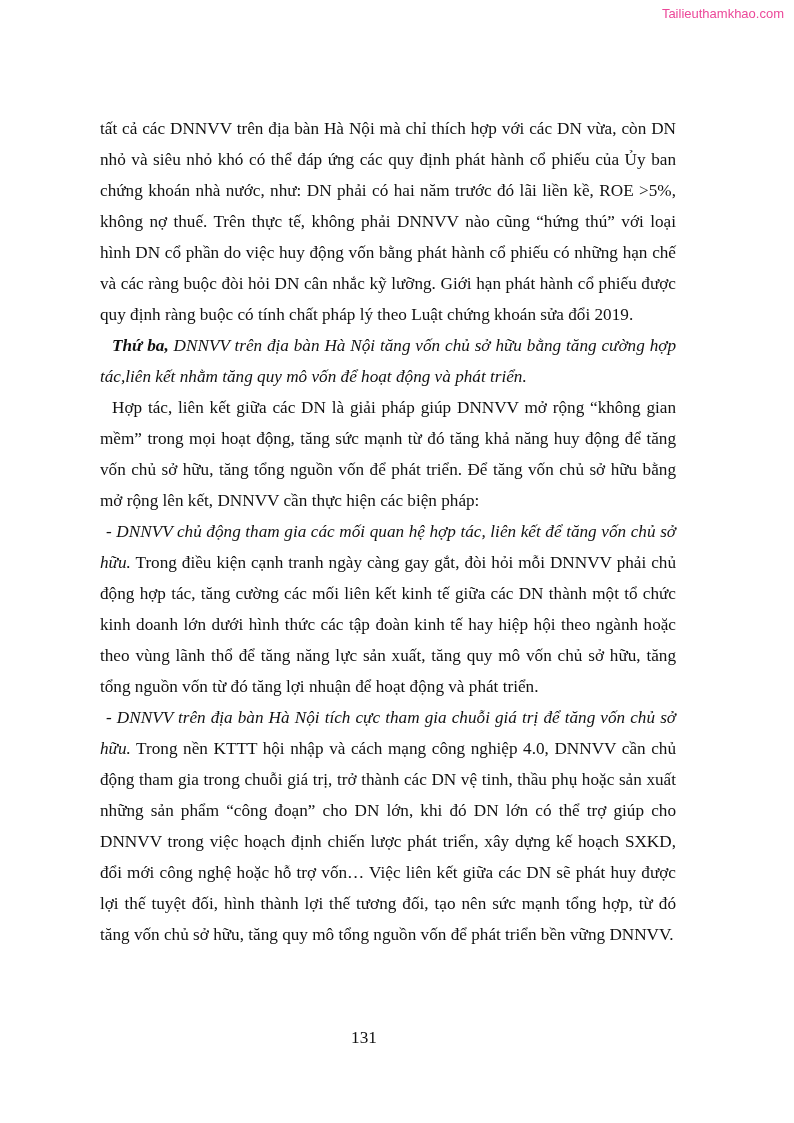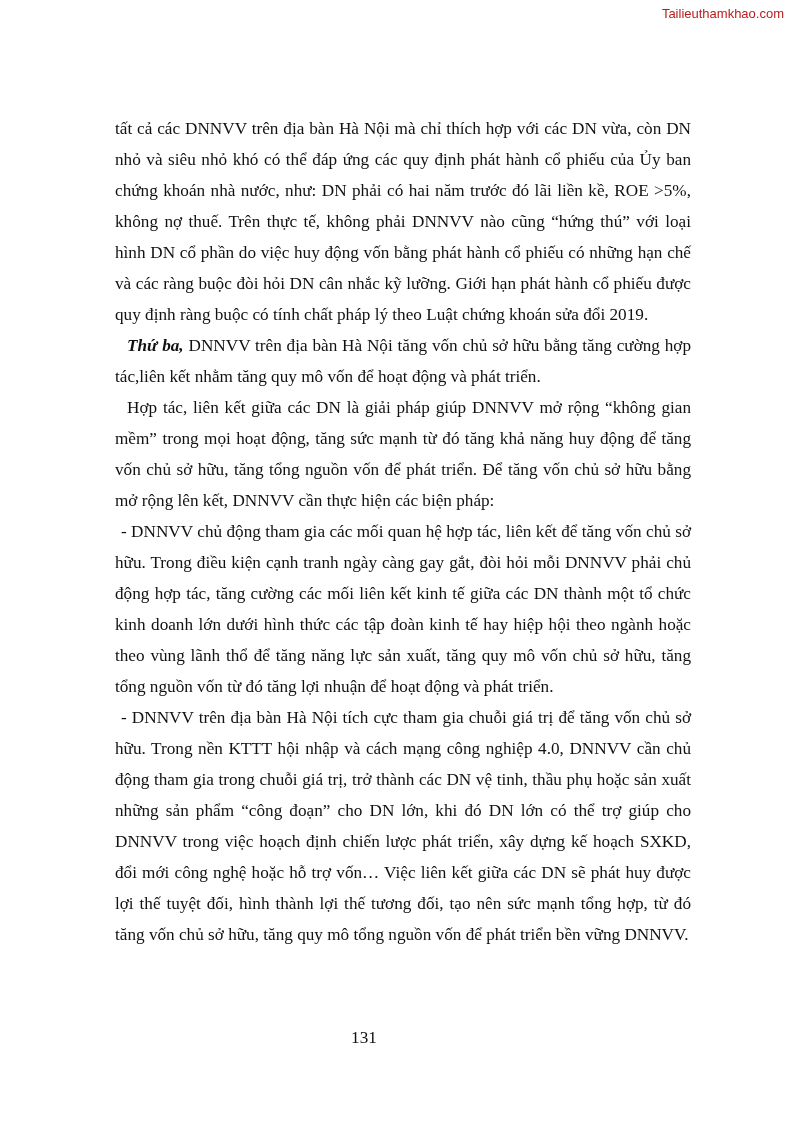--- a/index.html
+++ b/index.html
@@ -14,26 +14,26 @@
       overflow: hidden;
       font-family: "Liberation Serif", "DejaVu Serif", serif;
       color: #111111;
     }
     .watermark {
       position: absolute;
       top: 6px;
       right: 10px;
       font-family: "Liberation Sans", "DejaVu Sans", sans-serif;
       font-size: 13px;
-      color: #b91c1c;
+      color: #ec4899;
       letter-spacing: 0px;
     }
     .page-body {
       position: absolute;
-      left: 115px;
+      left: 100px;
       top: 113px;
       width: 576px;
     }
     .para {
       margin: 0;
       font-size: 17.2px;
       line-height: 31px;
       text-align: justify;
       text-align-last: left;
     }
@@ -44,20 +44,21 @@
       text-indent: 6px;
     }
     .para.justify-last {
       text-align-last: justify;
     }
     .bi {
       font-weight: bold;
       font-style: italic;
     }
     .it {
+      font-style: italic;
     }
     .page-number {
       position: absolute;
       left: 0;
       width: 728px;
       top: 1028px;
       text-align: center;
       font-size: 17.2px;
       font-family: "Liberation Serif", "DejaVu Serif", serif;
       color: #111111;

